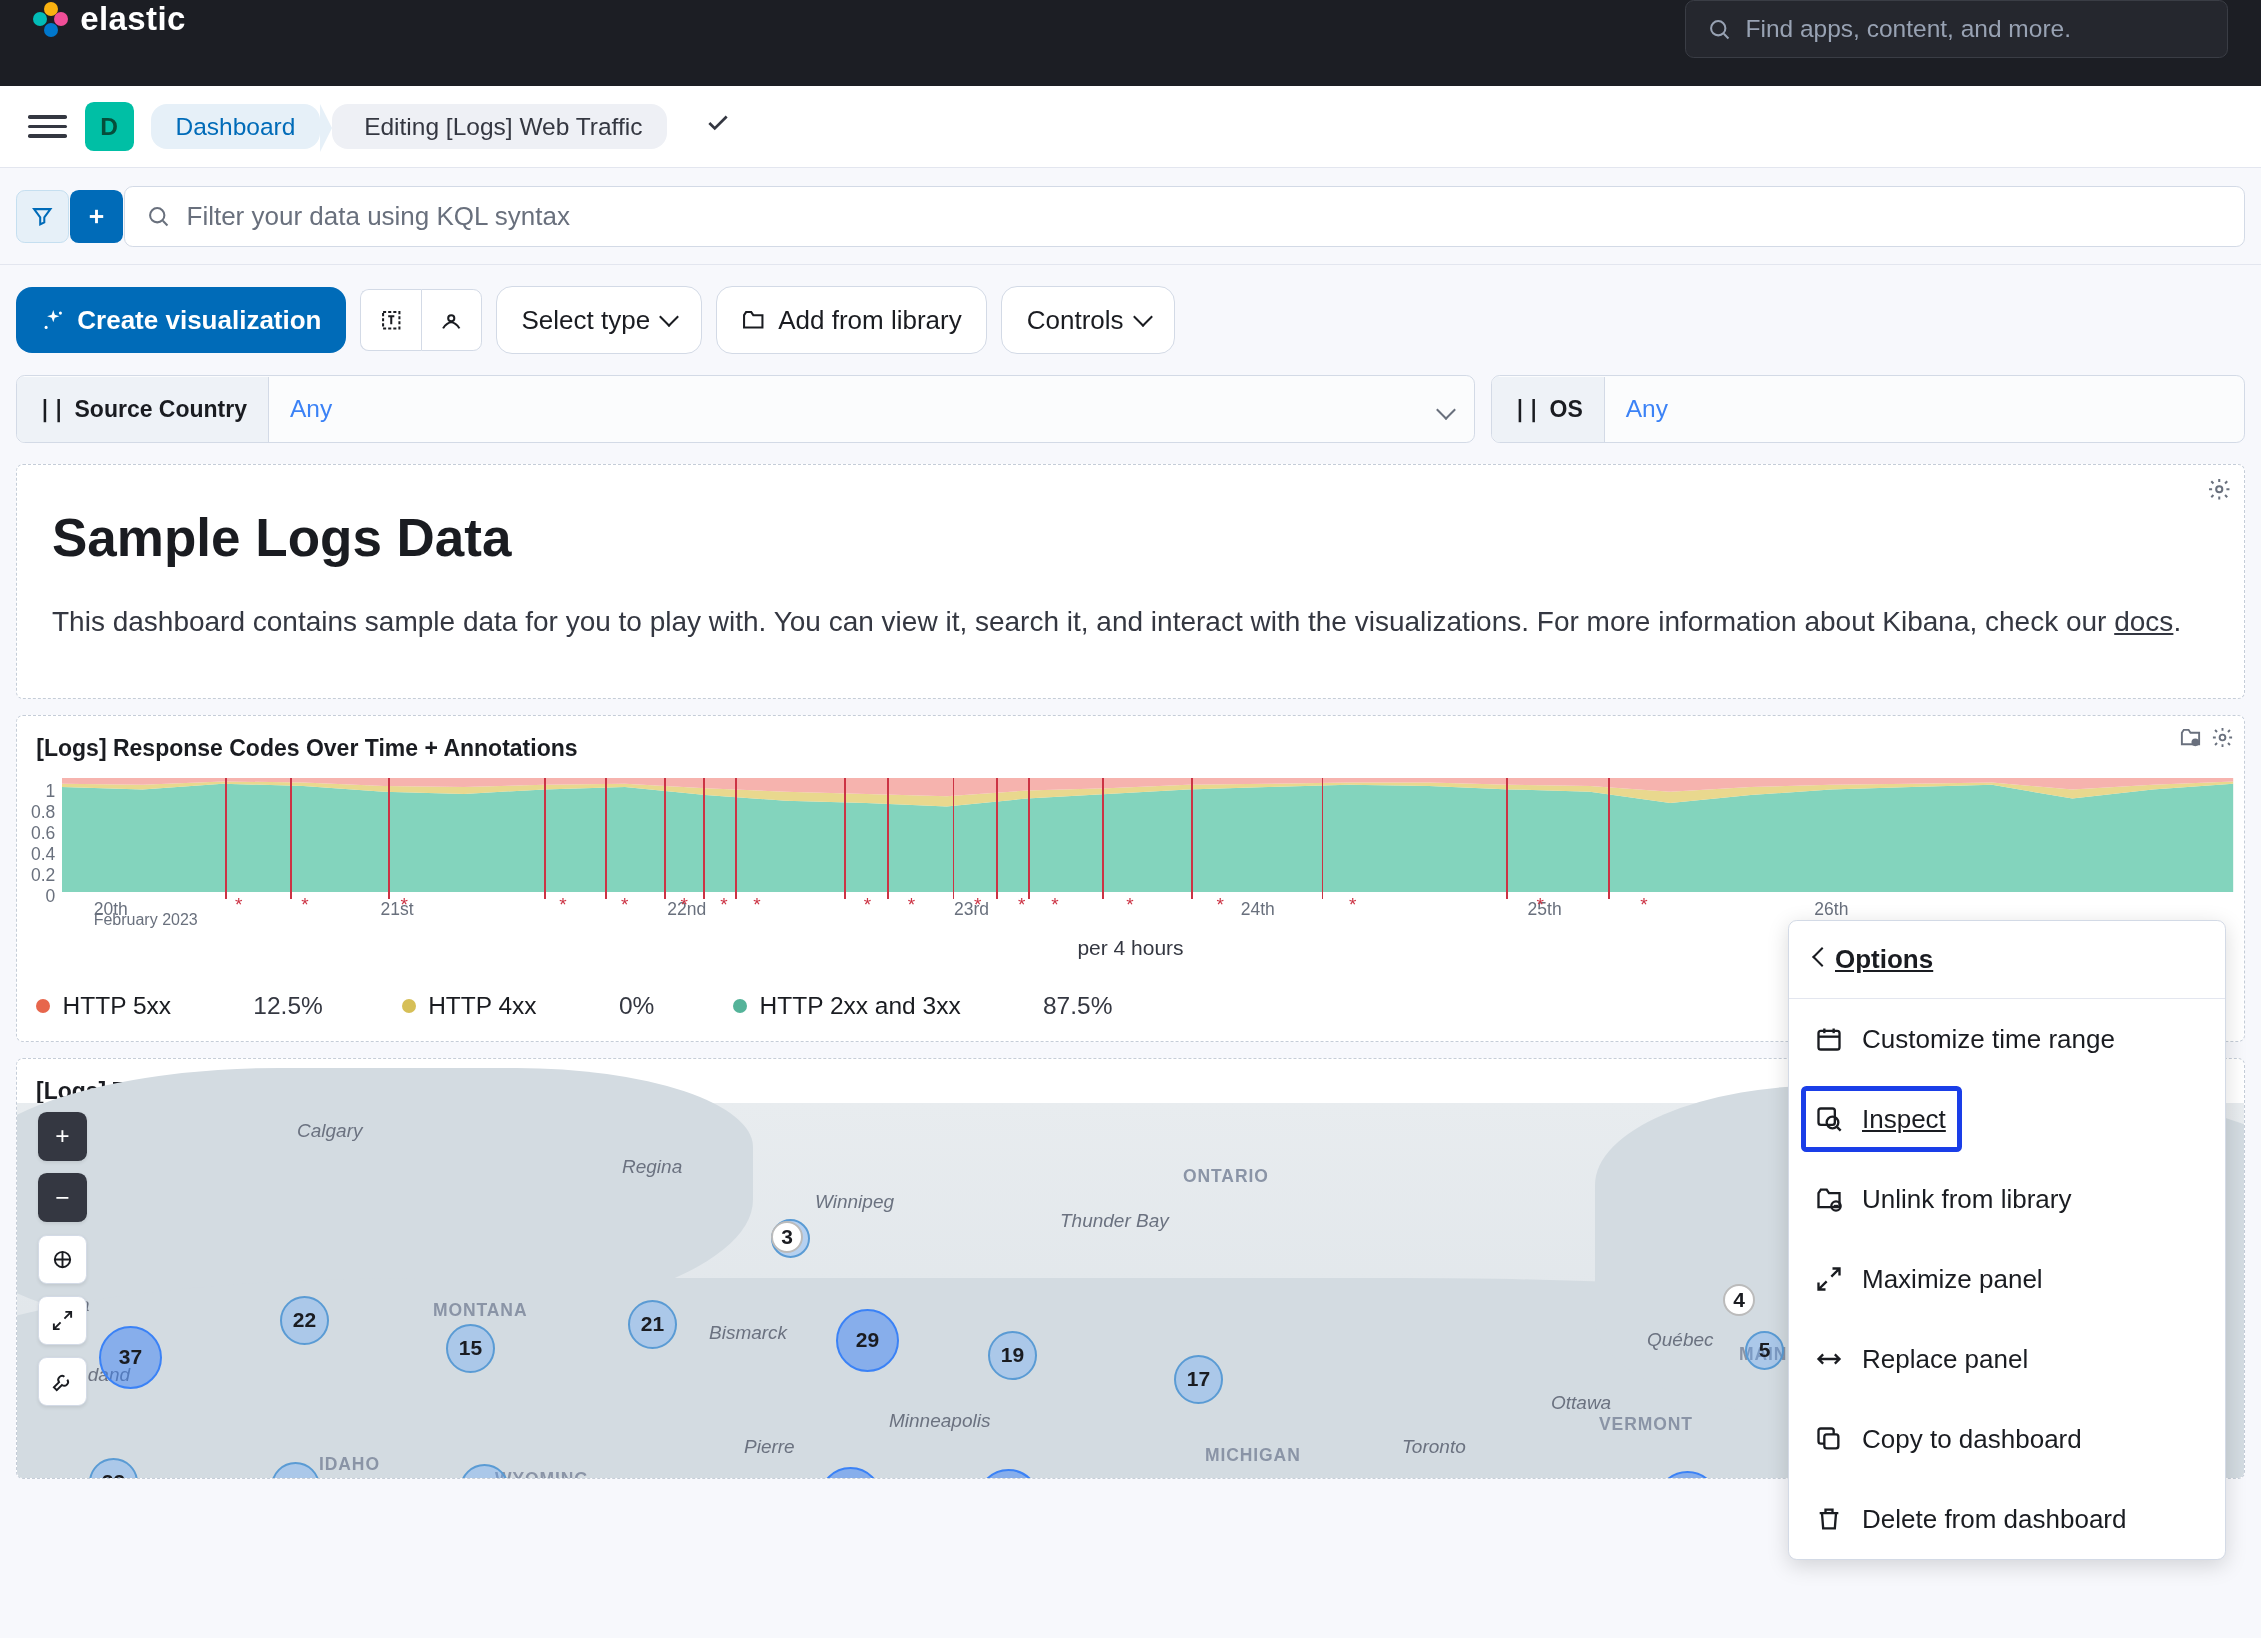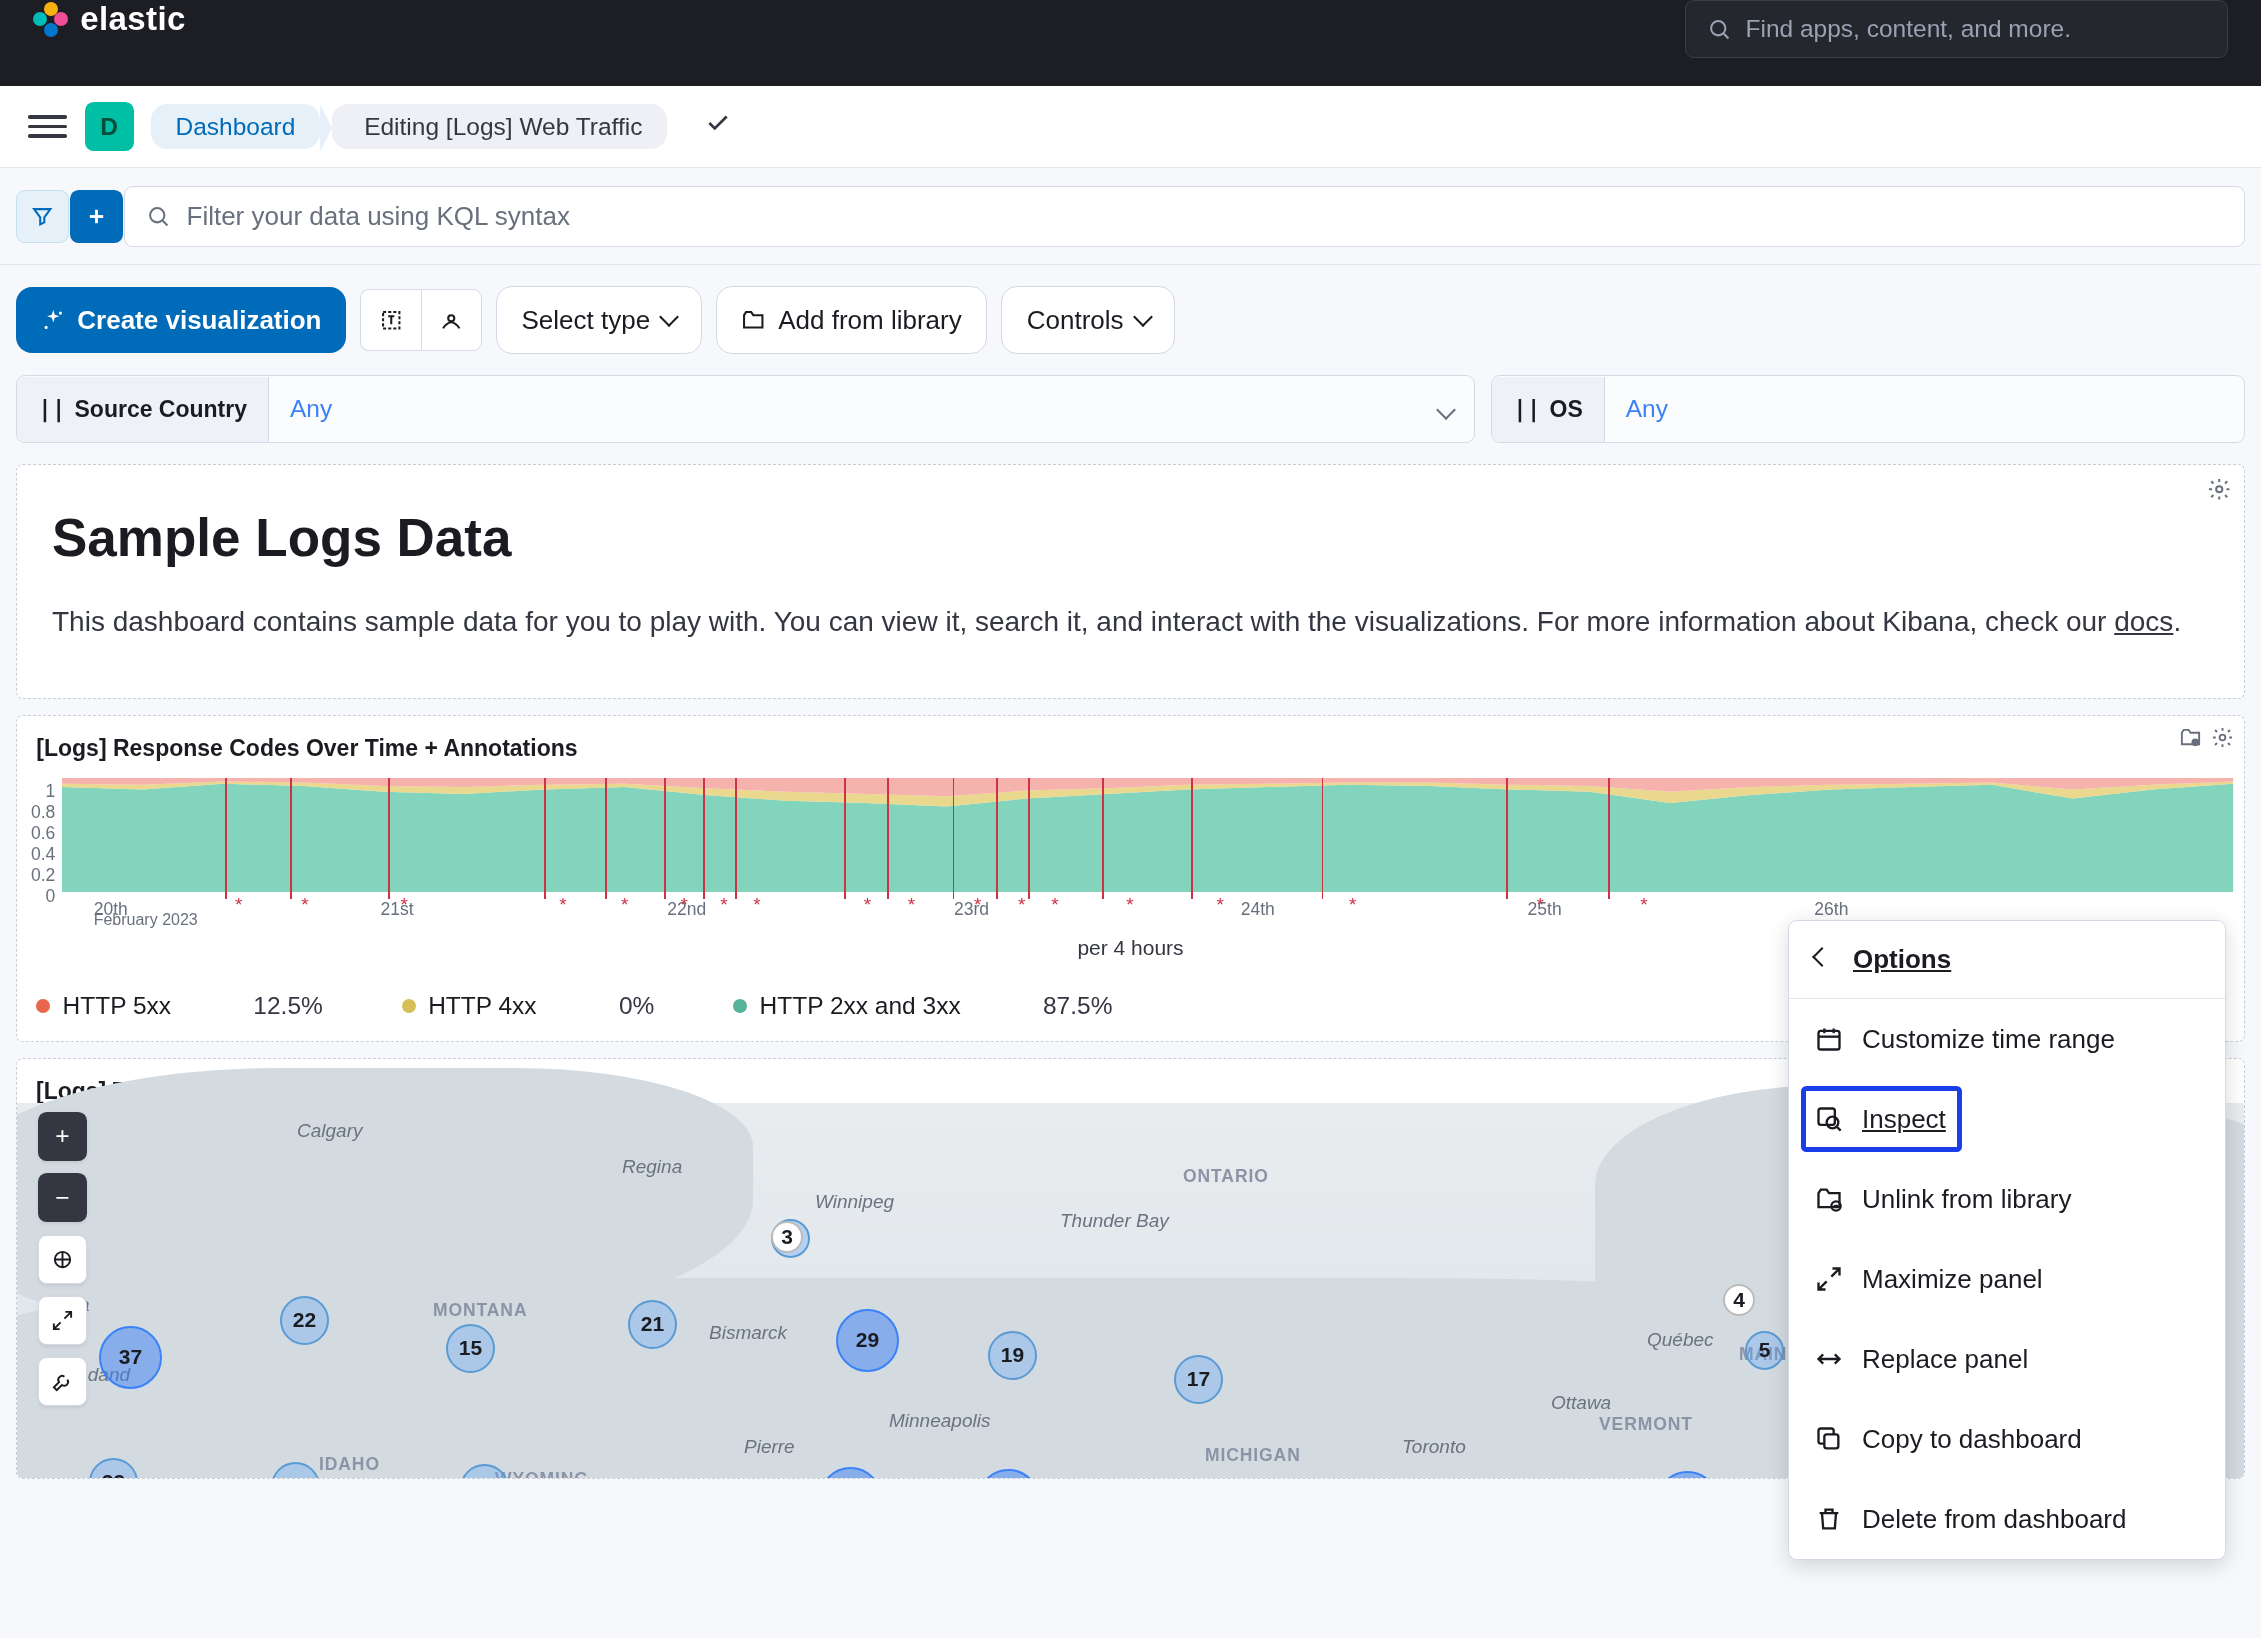--- a/index.html
+++ b/index.html
@@ -91,21 +91,21 @@
 .land { position: absolute; background: #d3dbe1; border-radius: 40% 30% 50% 35%; }
 .map-label { position: absolute; font-size: 19px; color: #6b7280; font-style: italic; }
 .map-state { position: absolute; font-size: 17.5px; color: #8a94a6; font-weight: 600; letter-spacing: 0.9px; }
 .map-dot { position: absolute; border-radius: 50%; background: rgba(96, 165, 250, 0.35); border: 2.6px solid #5a9bd4; display: flex; align-items: center; justify-content: center; font-size: 21px; font-weight: 600; color: #1a1c21; }
 .map-dot.big { width: 63px; height: 63px; background: rgba(59, 130, 246, 0.5); border-color: #3b82f6; }
 .map-dot.med { width: 49px; height: 49px; }
 .map-dot.sm { width: 39px; height: 39px; }
 
 
 .context-menu { position: absolute; top: 920px; left: 1788px; width: 438px; background: #fff; border: 0.9px solid #d3dae6; border-radius: 8.8px; box-shadow: 0 5.3px 21px rgba(0,0,0,0.15); z-index: 100; }
-.menu-header { display: flex; align-items: center; gap: 24px; padding: 23px 26px; border-bottom: 0.9px solid #e3e6ef; font-weight: 700; font-size: 26px; text-decoration: underline; }
+.menu-header { display: flex; align-items: center; gap: 6px; padding: 23px 26px; border-bottom: 0.9px solid #e3e6ef; font-weight: 700; font-size: 26px; text-decoration: underline; }
 .menu-item { display: flex; align-items: center; gap: 19px; padding: 24.5px 26px; font-size: 26px; cursor: pointer; }
 .menu-item svg, .menu-item .mi-icon { width: 28px; height: 28px; flex-shrink: 0; }
 .menu-item.highlighted { position: relative; }
 .menu-item.highlighted::before { content: ""; position: absolute; top: 7px; left: 12.3px; right: 263px; bottom: 7px; border: 5.3px solid #1a3ee8; border-radius: 5.3px; }
 .menu-item.highlighted span { text-decoration: underline; }
 
 .chevron { display: inline-block; width: 14px; height: 14px; border-right: 2.6px solid currentColor; border-bottom: 2.6px solid currentColor; transform: rotate(45deg); margin-top: -5.3px; }
 .chevron.left { transform: rotate(135deg); }
 </style>
 </head>

